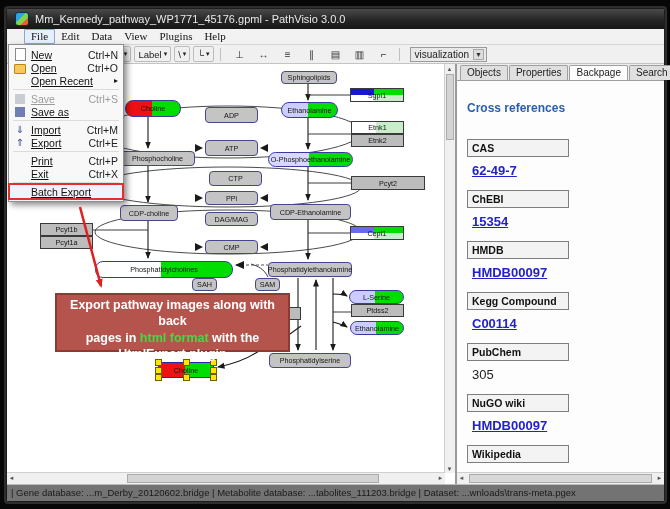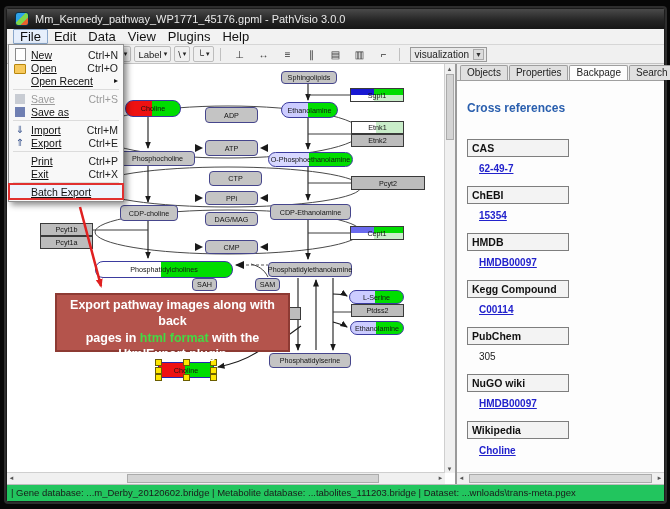--- a/index.html
+++ b/index.html
@@ -9,21 +9,21 @@
           border:1px solid #1c1c1c;border-radius:2px;display:flex;flex-direction:column;
           box-shadow:0 0 0 2px #2e2e2e;}
   
   .titlebar{height:20px;background:linear-gradient(#4a4a4a,#232323 60%,#161616);color:#eaeaea;
             font-size:11px;display:flex;align-items:center;gap:6px;padding:0 8px;flex:0 0 auto;}
   .appicon{width:12px;height:12px;border-radius:3px;
            background:linear-gradient(135deg,#2fa3e8 0 40%,#7ed64c 40% 70%,#e8622f 70%);
            border:1px solid #0a314d;}
   
   .menubar{height:15px;background:#f2f2f2;border-bottom:1px solid #d6d6d6;display:flex;
-           align-items:center;font-size:13px;color:#111;padding-left:6px;flex:0 0 auto;}
+           align-items:center;font-size:11px;color:#111;padding-left:17px;flex:0 0 auto;font-family:Liberation Serif, serif;}
   .menubar .mitem{padding:0 6px;line-height:13px;}
   .menubar .mitem.active{border:1px solid #8ba8cc;background:#e6effc;border-radius:1px;}
   
   .toolbar{height:18px;background:#f0f0f0;border-bottom:1px solid #c4c4c4;display:flex;
            align-items:center;font-size:10px;color:#222;gap:3px;padding-left:5px;flex:0 0 auto;}
   .tb-label{font-size:10px;}
   .combo{display:inline-flex;align-items:center;background:#fff;border:1px solid #9a9a9a;
          height:13px;font-size:10px;padding:0 2px 0 4px;gap:4px;}
   .combo.gray{background:#e9e9e9;}
   .combo .dd{font-style:normal;font-size:7px;color:#333;background:#dcdcdc;border:1px solid #aaa;
@@ -69,27 +69,27 @@
   
   .rightpanel{flex:1 1 auto;background:#fdfdfd;position:relative;display:flex;flex-direction:column;min-width:0;}
   .tabs{height:16px;display:flex;align-items:flex-end;background:#ececec;padding-left:3px;gap:1px;flex:0 0 auto;}
   .tab{font-size:10px;padding:1px 6px 2px;background:#e0e0e0;border:1px solid #9f9f9f;border-bottom:none;
        border-radius:2px 2px 0 0;color:#222;}
   .tab.active{background:#fdfdfd;font-weight:normal;position:relative;top:1px;padding-bottom:3px;}
   .panel-body{flex:1 1 auto;overflow:hidden;padding:6px 8px 0 10px;position:relative;border-top:1px solid #9f9f9f;background:#fdfdfd;}
   .xref-heading{color:#2a5fae;font-weight:bold;font-size:12px;margin:14px 0 24px 0;}
   .xsec-header{border:1px solid #7e7e7e;background:#f3f3f3;width:92px;font-weight:bold;font-size:10.5px;
                padding:2px 4px;color:#111;box-sizing:content-box;white-space:nowrap;}
-  .xsec-value{margin:6px 0 12px 12px;font-size:10px;font-weight:bold;}
+  .xsec-value{margin:6px 0 12px 5px;font-size:13px;font-weight:bold;}
   .xsec-value a{color:#2222cc;text-decoration:underline;}
   .xsec-value .plain{color:#222;font-weight:normal;}
   .panel-hscroll{height:11px;background:#f0f0f0;border-top:1px solid #cfcfcf;position:relative;font-size:6px;color:#555;flex:0 0 auto;}
   .panel-hscroll .thumb{position:absolute;top:1px;bottom:1px;left:12px;right:12px;background:#d8d8d8;border:1px solid #ababab;}
   
-  .statusbar{height:16px;background:#22c55e;border-top:1px solid #bdbdbd;font-size:9.5px;color:#1a1a1a;
+  .statusbar{height:16px;background:#737373;border-top:1px solid #bdbdbd;font-size:9.5px;color:#1a1a1a;
              line-height:15px;padding-left:4px;flex:0 0 auto;white-space:nowrap;overflow:hidden;}
   
   .filemenu{position:absolute;left:8px;top:44px;width:112px;background:#f8f8f8;border:1px solid #8f8f8f;
             box-shadow:3px 3px 6px rgba(0,0,0,.45);z-index:50;padding:3px 1px;}
   .fm-item{height:13px;display:flex;align-items:center;gap:5px;font-size:10.5px;color:#111;padding:0 4px;}
   .fm-item .mi{width:12px;height:12px;display:inline-flex;align-items:center;justify-content:center;flex:0 0 auto;font-size:10px;}
   .fm-item .lbl{flex:0 1 auto;text-decoration:underline;}
   .fm-item .sc{margin-left:auto;color:#222;}
   .fm-item.disabled .lbl,.fm-item.disabled .sc{color:#9b9b9b;}
   .fm-item .sub{margin-left:auto;font-size:8px;}

